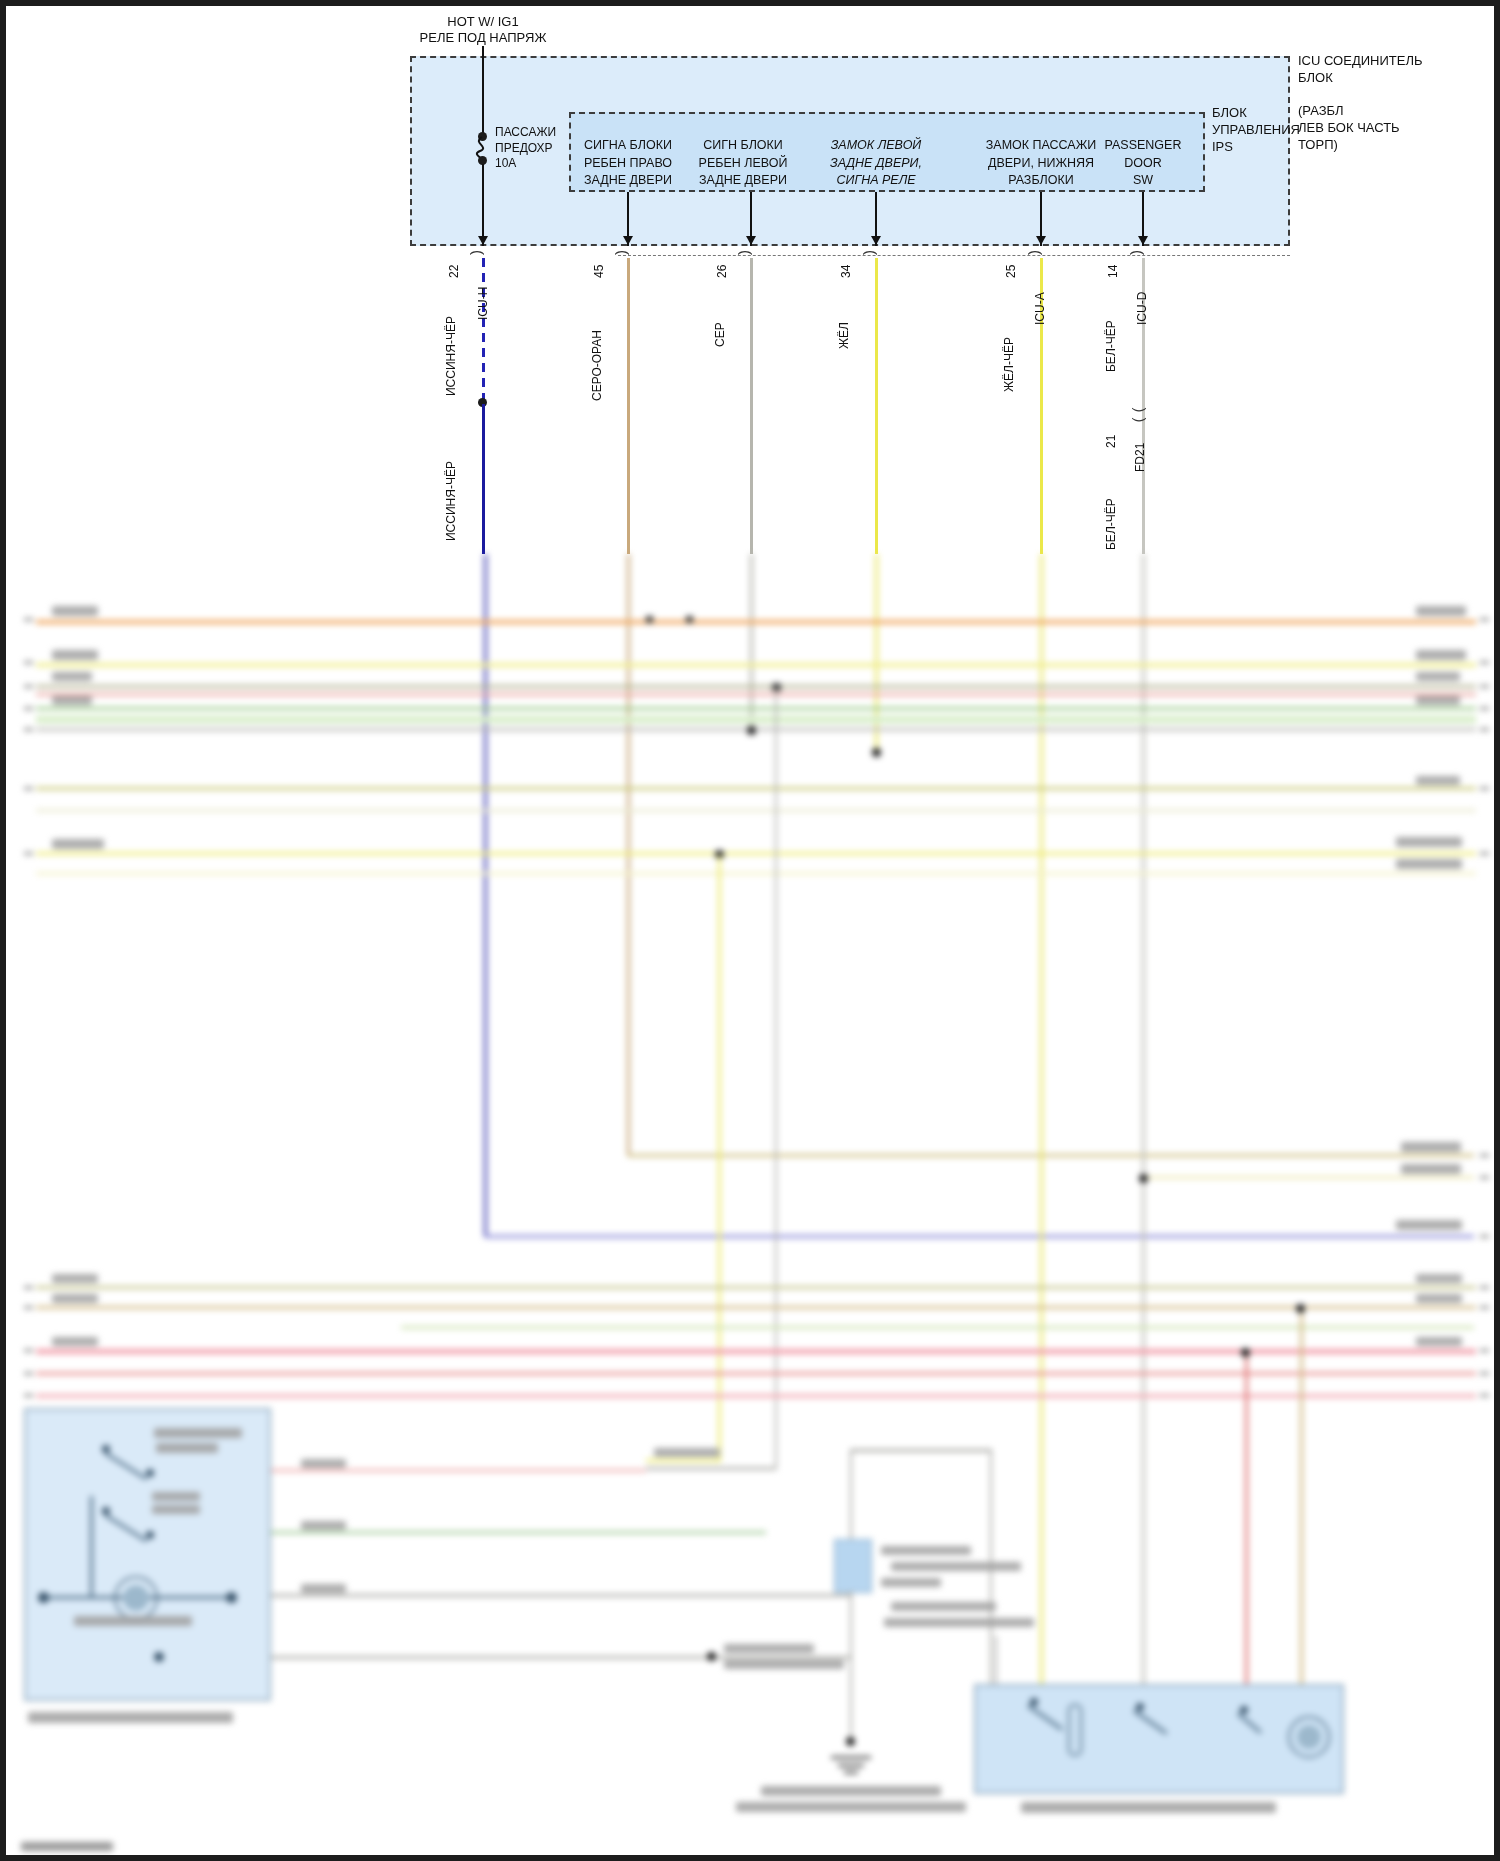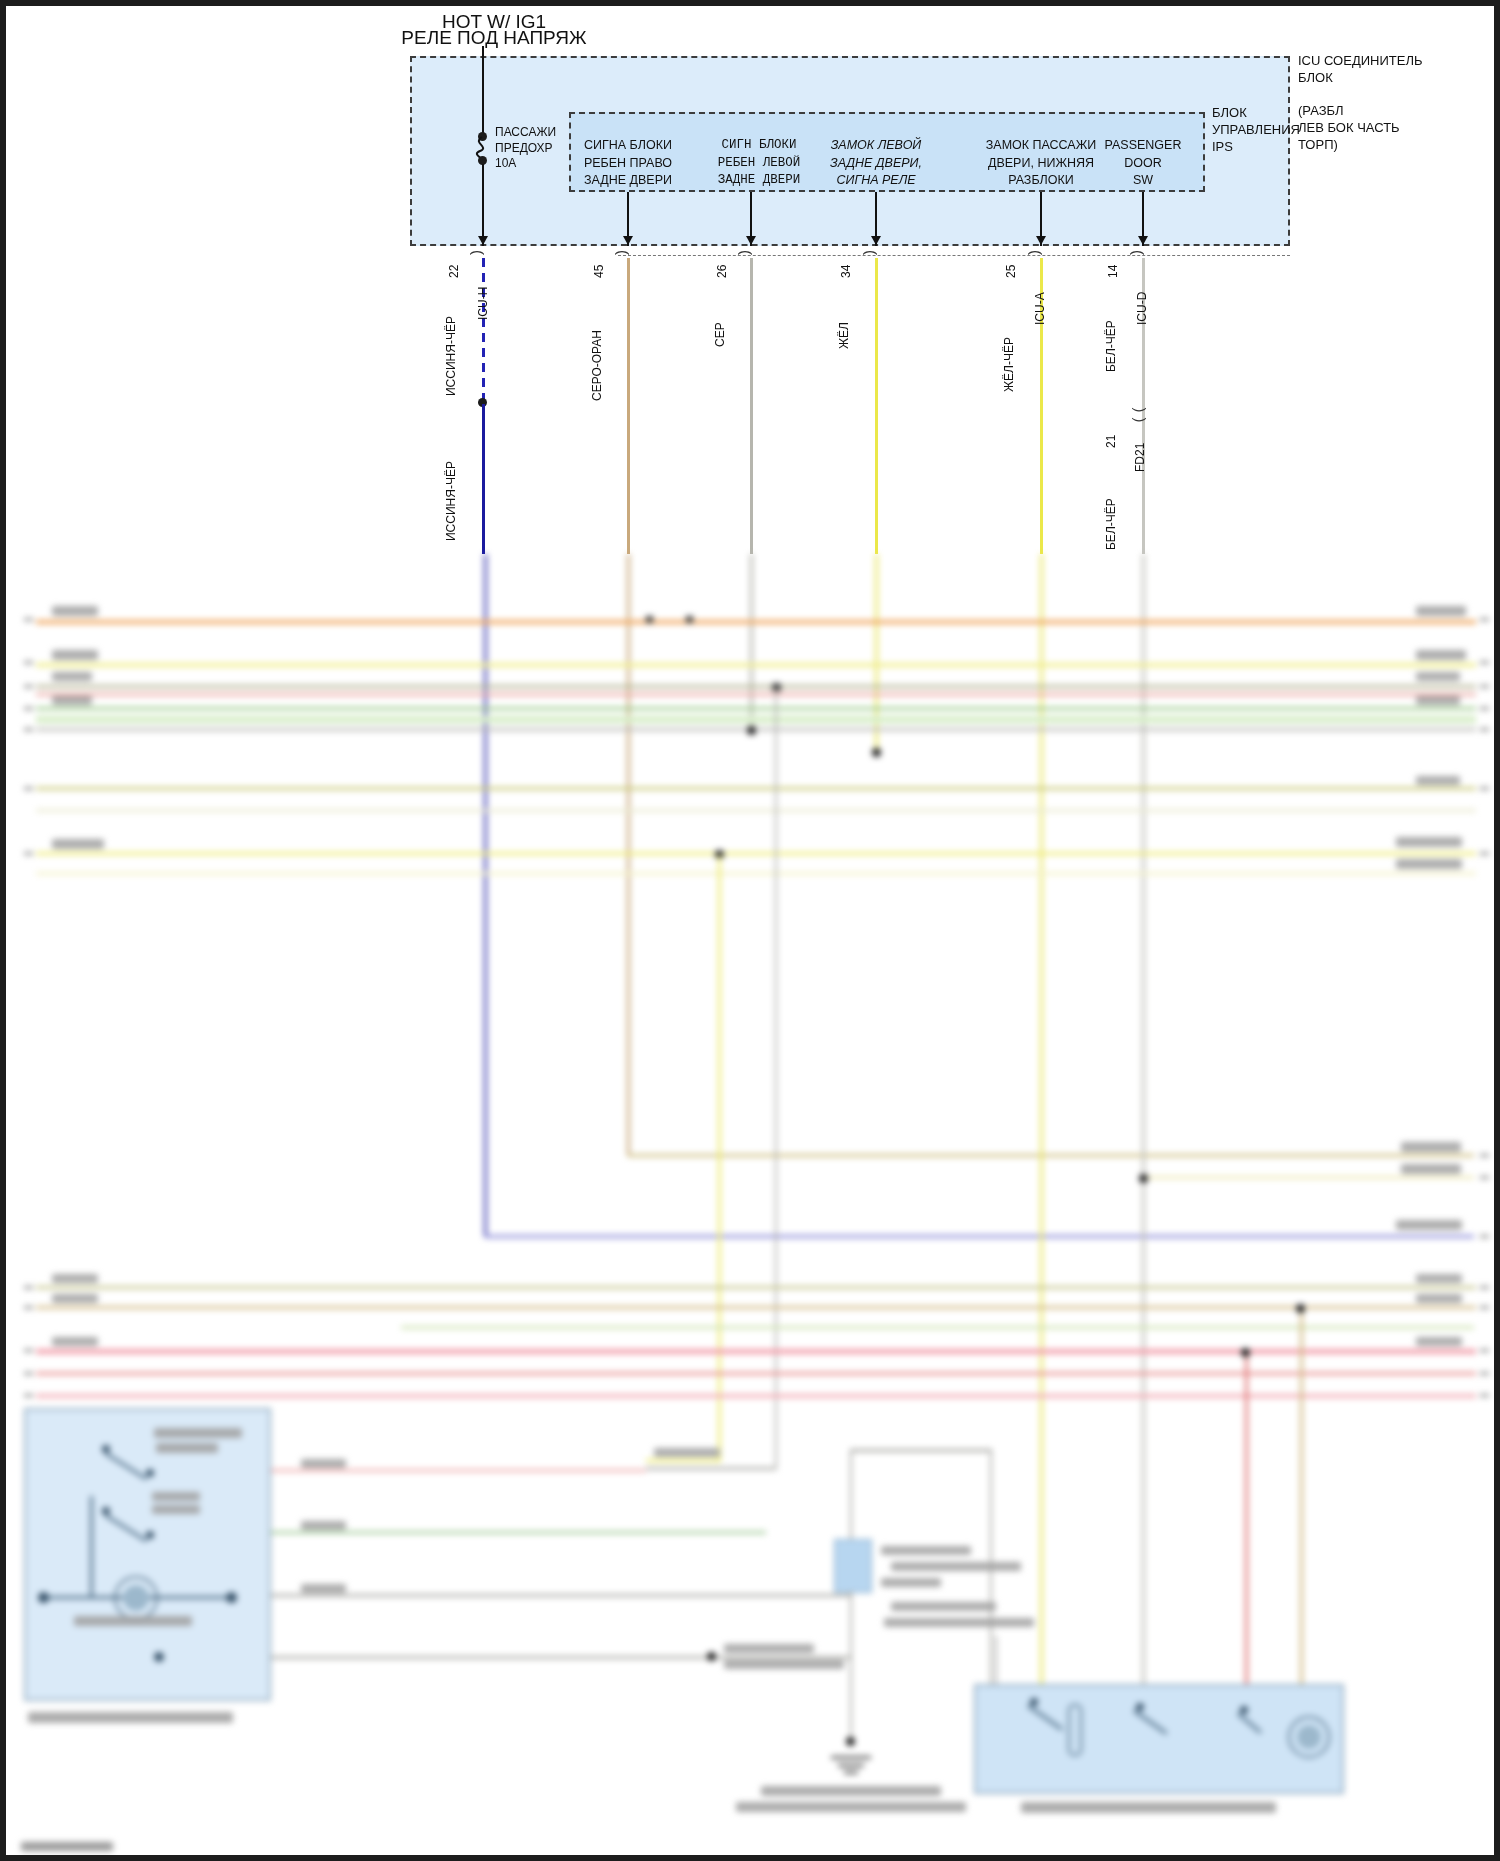--- a/index.html
+++ b/index.html
@@ -28,21 +28,21 @@
   .compbox{position:absolute;background:#daeaf8;border:2.5px solid #8fa9bf;box-sizing:border-box;}
   .diag{position:absolute;height:2.5px;background:#56748c;transform-origin:0 50%;}
   .mdot{position:absolute;border-radius:50%;background:#3a556c;}
   .gbar{position:absolute;background:#555;height:3px;}
 </style>
 </head>
 <body>
 
 <div id="page">
 
-  <div class="txt ctr" style="left:368px;top:8px;width:240px;font-size:19px;">
+  <div class="txt ctr" style="left:357px;top:8px;width:240px;font-size:13px;">
     <div>HOT W/ IG1</div>
     <div>РЕЛЕ ПОД НАПРЯЖ</div>
   </div>
 
   <div class="obox" style="left:404px;top:50px;width:880px;height:190px;"></div>
 
   <div class="ibox" style="left:563px;top:106px;width:636px;height:80px;"></div>
 
   <div class="v" style="left:476px;top:40px;width:2px;height:90px;background:#111;"></div>
   <div class="dot" style="left:472px;top:126px;"></div>
@@ -56,21 +56,21 @@
     <div>ПАССАЖИ</div>
     <div>ПРЕДОХР</div>
     <div>10А</div>
   </div>
 
   <div class="lbl ctr" style="left:557px;top:131px;width:130px;">
     <div>СИГНА БЛОКИ</div>
     <div>РЕБЕН ПРАВО</div>
     <div>ЗАДНЕ ДВЕРИ</div>
   </div>
-  <div class="lbl ctr" style="left:688px;top:131px;width:130px;font-family:Liberation Mono, monospace;">
+  <div class="lbl ctr" style="left:672px;top:131px;width:130px;">
     <div>СИГН БЛОКИ</div>
     <div>РЕБЕН ЛЕВОЙ</div>
     <div>ЗАДНЕ ДВЕРИ</div>
   </div>
   <div class="lbl ctr" style="left:805px;top:131px;width:130px;font-style:italic;">
     <div>ЗАМОК ЛЕВОЙ</div>
     <div>ЗАДНЕ ДВЕРИ,</div>
     <div>СИГНА РЕЛЕ</div>
   </div>
   <div class="lbl ctr" style="left:970px;top:131px;width:130px;">

